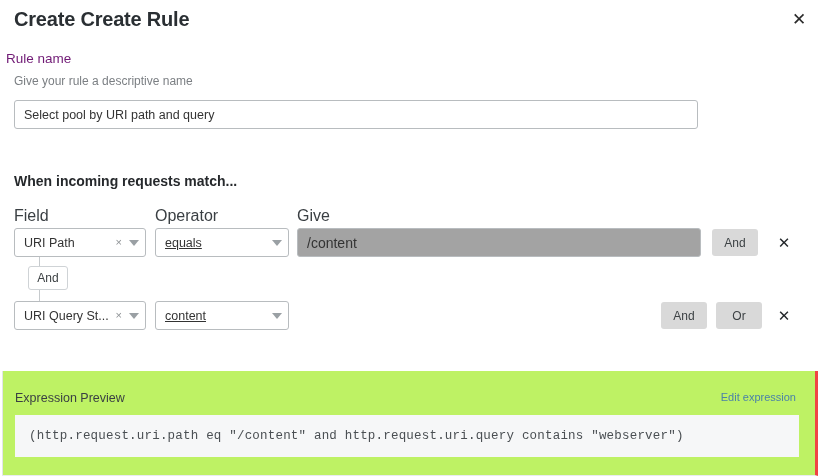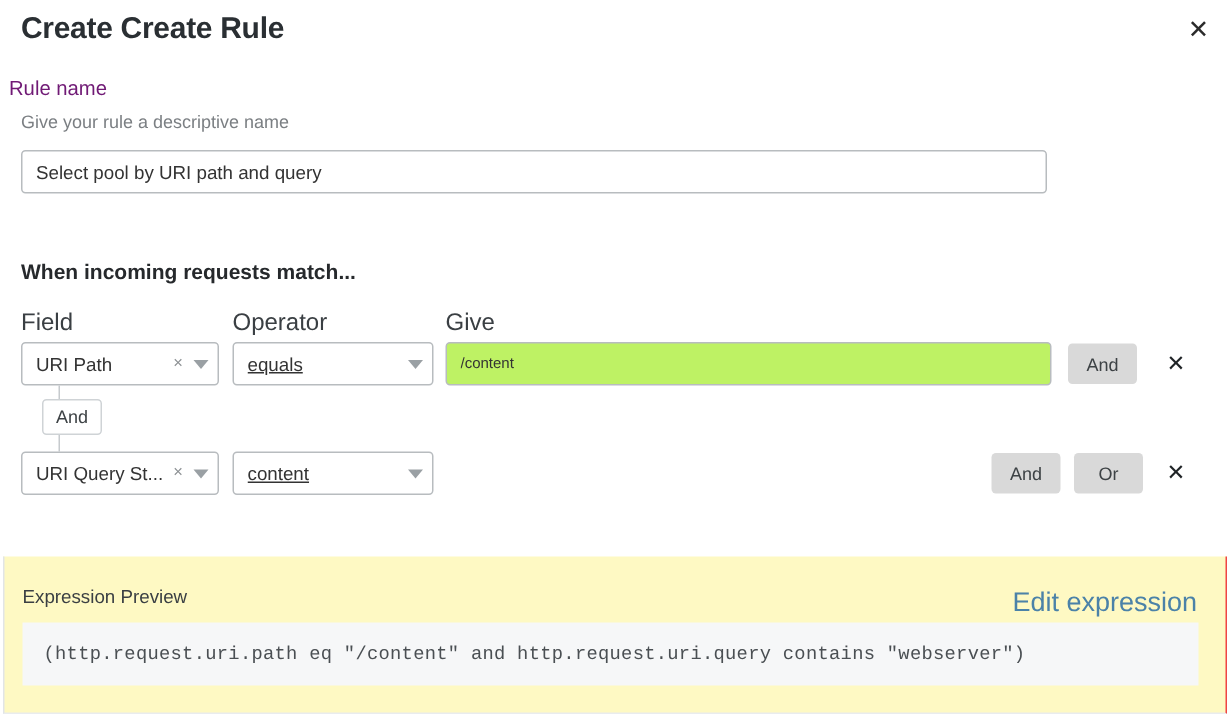--- a/index.html
+++ b/index.html
@@ -98,23 +98,23 @@
     border-top:6px solid #9aa0a4;
     margin-left:2px;
   }
   .sel-field{left:14px;width:132px;}
   .sel-op{left:155px;width:134px;text-decoration:underline;}
 
   .value-input{
     position:absolute;
     height:29px;box-sizing:border-box;
     border:1px solid #b8bcbf;border-radius:3px;
-    background:#bef264;
-    font-family:"Liberation Sans","DejaVu Sans",sans-serif;
-    font-size:10px;color:#333;
+    background:#a3a3a3;
+    font-family:"Liberation Sans","DejaVu Sans",sans-serif;
+    font-size:14px;color:#333;
     padding:0 9px;outline:none;
   }
   .val1{left:297px;width:404px;}
   .val2{left:297px;width:357px;}
 
   .logic-btn{
     position:absolute;
     height:27px;
     box-sizing:border-box;
     background:#d9d9d9;
@@ -151,31 +151,31 @@
     font-size:12px;color:#3d4245;
     display:flex;align-items:center;justify-content:center;
   }
 
   
   .preview-panel{
     position:absolute;left:2px;top:371px;
     width:816px;height:105px;
     box-sizing:border-box;
     border-left:1px solid #e2e5e7;
-    border-right:1px solid #ef4444;
+    border-right:3px solid #ef4444;
     border-bottom:1px solid #e9ecee;
-    background:#fef9c3;
+    background:#bef264;
   }
   .preview-label{
     position:absolute;left:12px;top:20px;
     font-size:12.5px;color:#3a3f43;
   }
   .edit-expr{
     position:absolute;right:19px;top:20px;
-    font-size:18px;color:#4b82a8;
+    font-size:11px;color:#4b82a8;
     cursor:pointer;
   }
   .expr-box{
     position:absolute;left:12px;top:44px;
     width:784px;height:42px;
     box-sizing:border-box;
     background:#f6f7f8;
     display:flex;align-items:center;
     padding-left:14px;
   }

